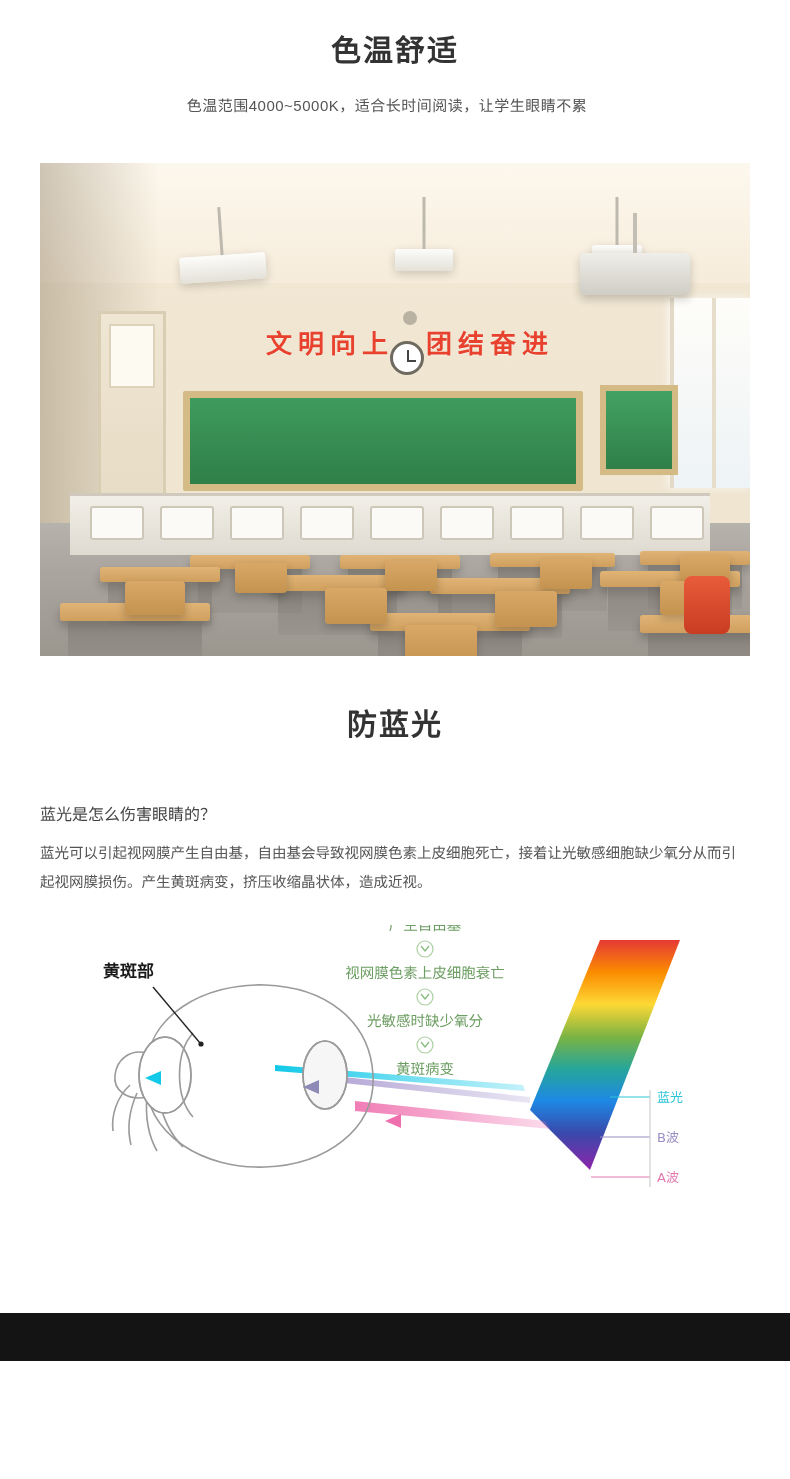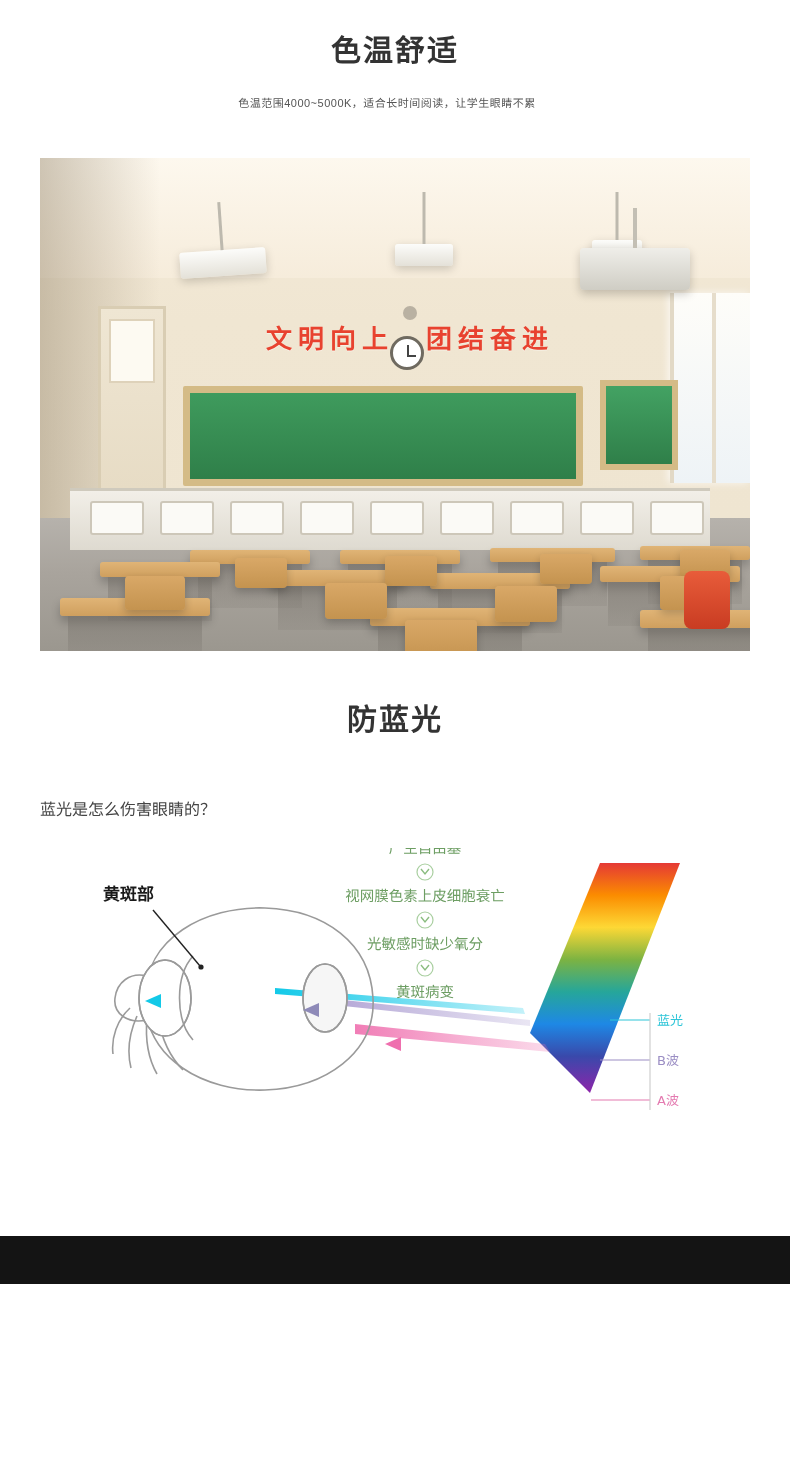--- a/index.html
+++ b/index.html
@@ -28,21 +28,21 @@
     text-align: center;
     font-size: 30px;
     font-weight: bold;
     color: #333;
     letter-spacing: 2px;
     line-height: 1.4;
     margin: 0;
   }
   .title-sub {
     text-align: center;
-    font-size: 11px;
+    font-size: 15px;
     color: #555;
     margin: 22px 16px 0 0;
     letter-spacing: 0.5px;
   }
 
   
   .photo-wrap {
     margin: 48px 40px 0 40px;
     height: 493px;
     overflow: hidden;
@@ -283,20 +283,21 @@
         <div class="bag"></div>
       </div>
     </div>
   </section>
 
   <section class="section-two">
     <h1 class="title-main">防蓝光</h1>
 
     <div class="para-block">
       <h2 class="para-head">蓝光是怎么伤害眼睛的？</h2>
+      <p class="para-body">蓝光可以引起视网膜产生自由基，自由基会导致视网膜色素上皮细胞死亡，接着让光敏感细胞缺少氧分从而引起视网膜损伤。产生黄斑病变，挤压收缩晶状体，造成近视。</p>
     </div>
 
     <div class="diagram-wrap">
       <svg width="740" height="330" viewBox="0 0 740 330" xmlns="http://www.w3.org/2000/svg">
         <defs>
           <linearGradient id="specGrad" x1="0" y1="0" x2="0" y2="1">
             <stop offset="0%" stop-color="#e53935"></stop>
             <stop offset="14%" stop-color="#fb8c00"></stop>
             <stop offset="28%" stop-color="#fdd835"></stop>
             <stop offset="42%" stop-color="#7cb342"></stop>

